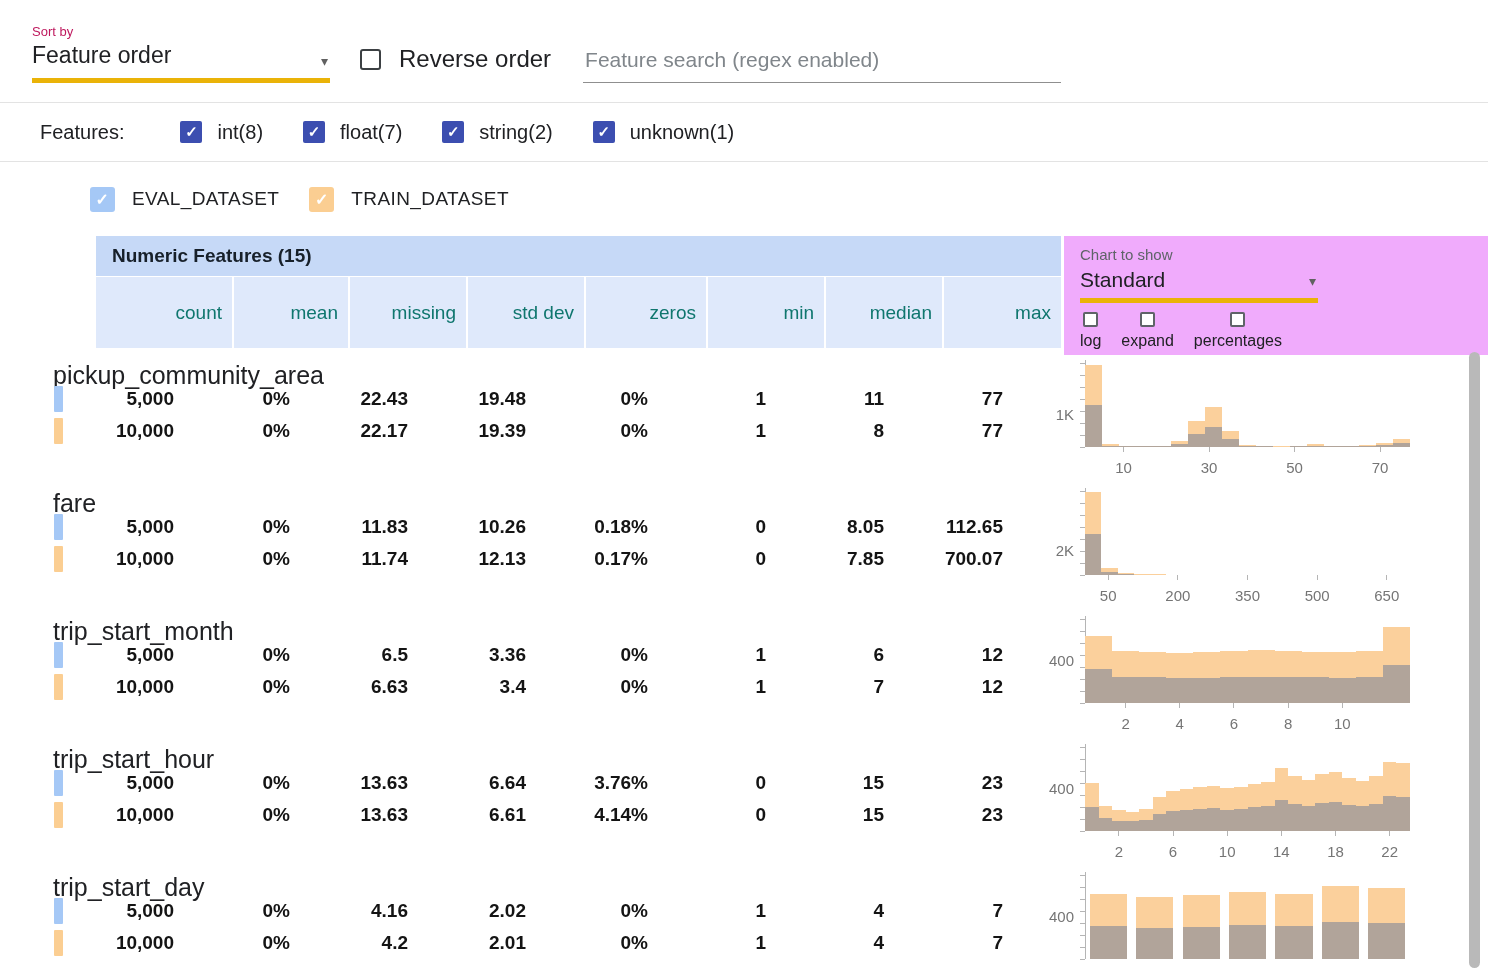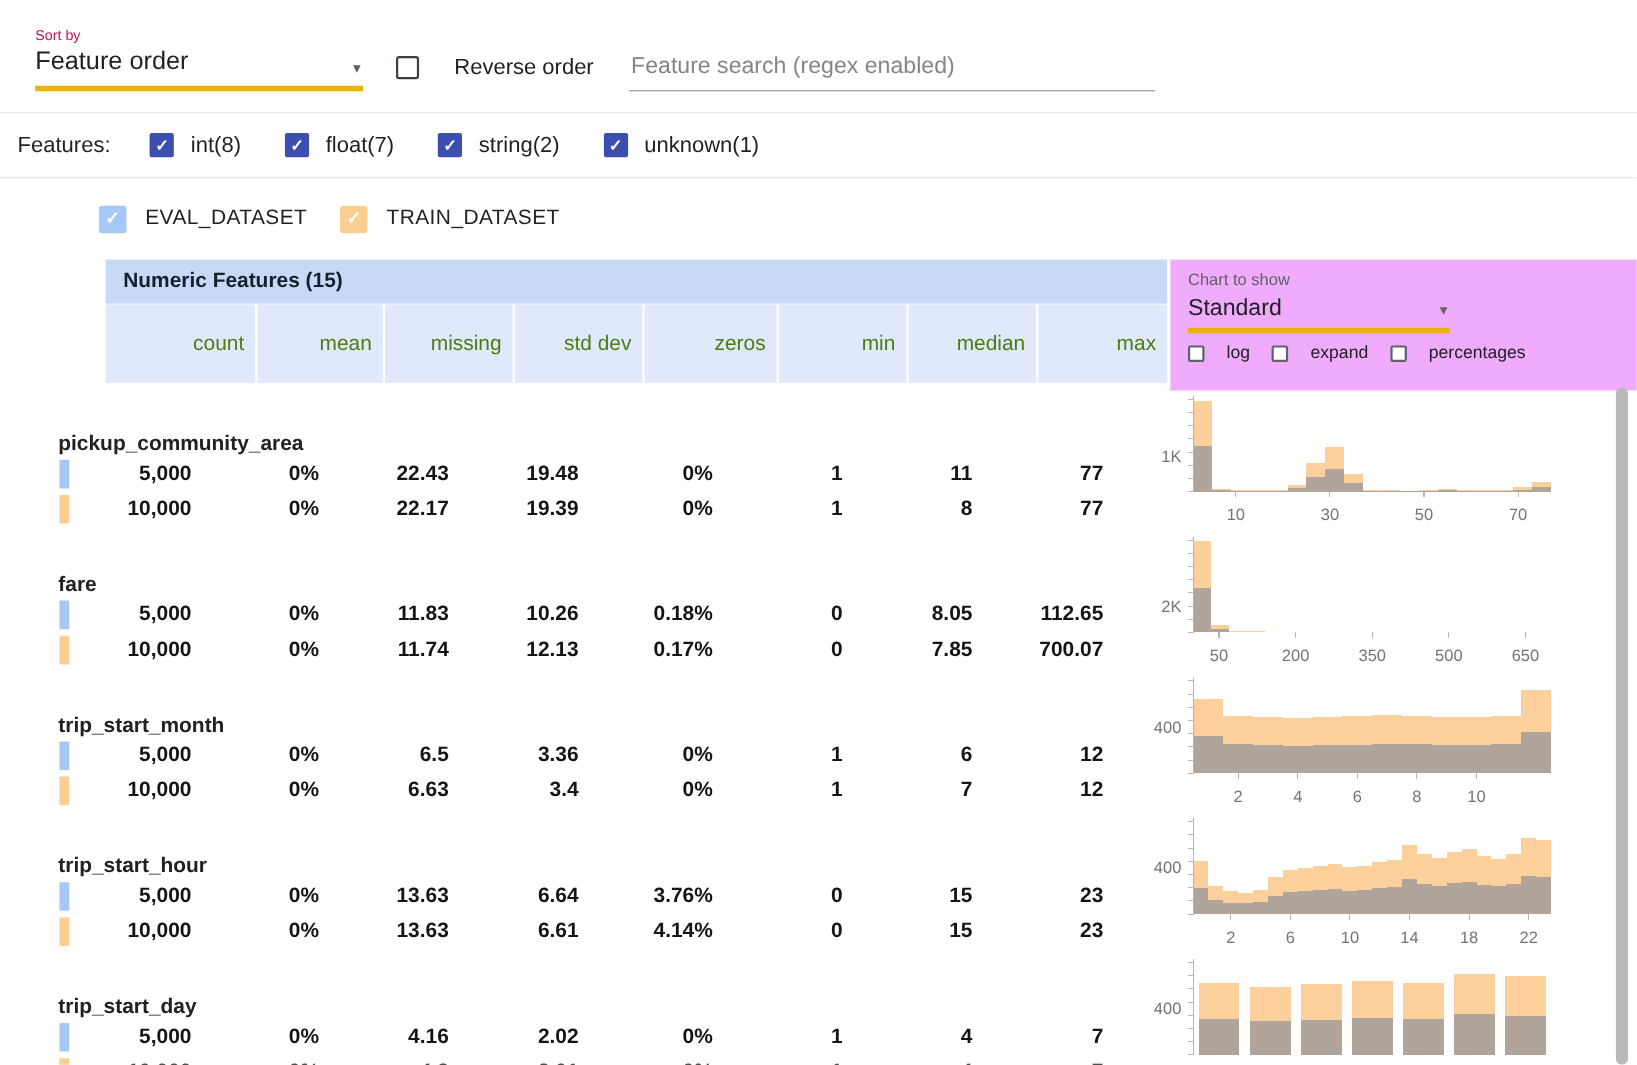--- a/index.html
+++ b/index.html
@@ -7,53 +7,53 @@
     margin: 0; width: 1488px; height: 968px; overflow: hidden;
     background: #ffffff; color: #202124; position: relative;
     font-family: "Liberation Sans", sans-serif;
   }
   
   .toolbar { height: 103px; padding: 24px 0 0 32px; border-bottom: 1px solid #e3e3e3; }
   .sort-label { font-size: 13px; color: #be185d; margin-bottom: 3px; }
   .sort-row { display: flex; align-items: flex-end; }
   .dropdown { width: 298px; padding-bottom: 9px; border-bottom: 5px solid #eab308; position: relative; font-size: 23px; color: #202124; cursor: pointer; }
   .dropdown-arrow { position: absolute; right: 2px; bottom: 9px; font-size: 14px; color: #616161; }
-  .reverse { display: flex; align-items: center; margin: 0 0 10px 30px; font-size: 20px; gap: 32px; cursor: pointer; white-space: nowrap; }
+  .reverse { display: flex; align-items: center; margin: 0 0 10px 30px; font-size: 24px; gap: 18px; cursor: pointer; white-space: nowrap; }
   .cb { display: inline-flex; align-items: center; justify-content: center; flex: none; }
   .cb-unchecked { width: 21px; height: 21px; border: 2px solid #3c4043; border-radius: 3px; background: #fff; }
   .search { margin-left: 32px; width: 478px; font-size: 21px; padding: 0 0 10px 2px; border: none; border-bottom: 1px solid #8f8f8f; outline: none; color: #202124; background: transparent; font-family: inherit; }
   .search::placeholder { color: #80868b; }
   
-  .filters-row { height: 59px; border-bottom: 1px solid #e3e3e3; display: flex; align-items: center; padding-left: 16px; font-size: 20px; }
+  .filters-row { height: 59px; border-bottom: 1px solid #e3e3e3; display: flex; align-items: center; padding-left: 40px; font-size: 20px; gap: 20px; }
   .filters-label { margin-right: 36px; }
   .filter-items { display: flex; gap: 40px; }
   .filter-item { display: flex; align-items: center; gap: 15px; cursor: pointer; }
   .cb-indigo { width: 22px; height: 22px; border-radius: 2px; background: #3c4eb0; color: #fff; font-size: 15px; font-weight: bold; }
   
   .datasets-row { height: 74px; display: flex; align-items: center; padding-left: 90px; gap: 30px; font-size: 19px; letter-spacing: 0.4px; }
   .dataset-item { display: flex; align-items: center; gap: 17px; cursor: pointer; }
   .cb-ds { width: 25px; height: 25px; border-radius: 3px; color: #fff; font-size: 16px; font-weight: bold; }
   
   .table { margin-left: 48px; }
   .table-head { display: flex; }
   .head-left { width: 965px; margin-left: 48px; }
   .title-bar { height: 41px; background: #c6d9f7; display: flex; align-items: center; padding-left: 16px; font-size: 19px; font-weight: bold; color: #17202a; border-bottom: 1px solid #fff; }
   .col-headers { height: 71px; display: grid; grid-template-columns: 136px 116px 118px 118px 122px 118px 118px 119px; background: #dfe9fb; }
-  .col-cell { display: flex; align-items: center; justify-content: flex-end; padding-right: 10px; font-size: 19px; color: #4d7c0f; border-left: 2px solid #fff; }
+  .col-cell { display: flex; align-items: center; justify-content: flex-end; padding-right: 10px; font-size: 19px; color: #0f766e; border-left: 2px solid #fff; }
   .col-cell:first-child { border-left: none; }
   .chart-panel { flex: 1; height: 119px; background: #f0abfc; border-left: 3px solid #fff; padding: 10px 0 0 16px; }
   .cp-label { font-size: 15px; color: #5f6368; }
   .cp-dropdown { width: 238px; font-size: 21px; padding-bottom: 6px; margin-top: 5px; }
   .cp-toggles { display: flex; gap: 20px; margin-top: 9px; font-size: 16px; align-items: center; }
-  .toggle { display: flex; align-items: center; gap: 20px; cursor: pointer; }
+  .toggle { display: flex; align-items: center; gap: 5px; cursor: pointer; flex-direction: column; }
   .cb-small { width: 15px; height: 15px; border: 2px solid #5f6368; border-radius: 2px; background: #fff; }
   
   .feature-block { display: flex; height: 128px; }
   .fb-left { width: 965px; }
-  .fb-name { font-size: 19px; font-weight: bold; padding: 6px 0 0 5px; height: 28px; margin-top: 32px; }
+  .fb-name { font-size: 25px; font-weight: normal; padding: 6px 0 0 5px; height: 28px; }
   .fb-row { display: grid; grid-template-columns: 136px 116px 118px 118px 122px 118px 118px 119px; height: 32px; }
   .fb-cell { position: relative; text-align: right; padding-right: 10px; font-size: 19px; font-weight: bold; line-height: 32px; color: #141414; }
   .marker { position: absolute; left: 6px; top: 3px; width: 9px; height: 26px; border-radius: 1px; }
   .fb-right { flex: 1; position: relative; }
   .fb-right svg { position: absolute; left: 0; top: 0; }
   
   .scrollbar { position: absolute; right: 8px; top: 352px; width: 11px; height: 616px; background: #b9b9b9; border-radius: 6px; }
 </style>
 </head>
 <body>

